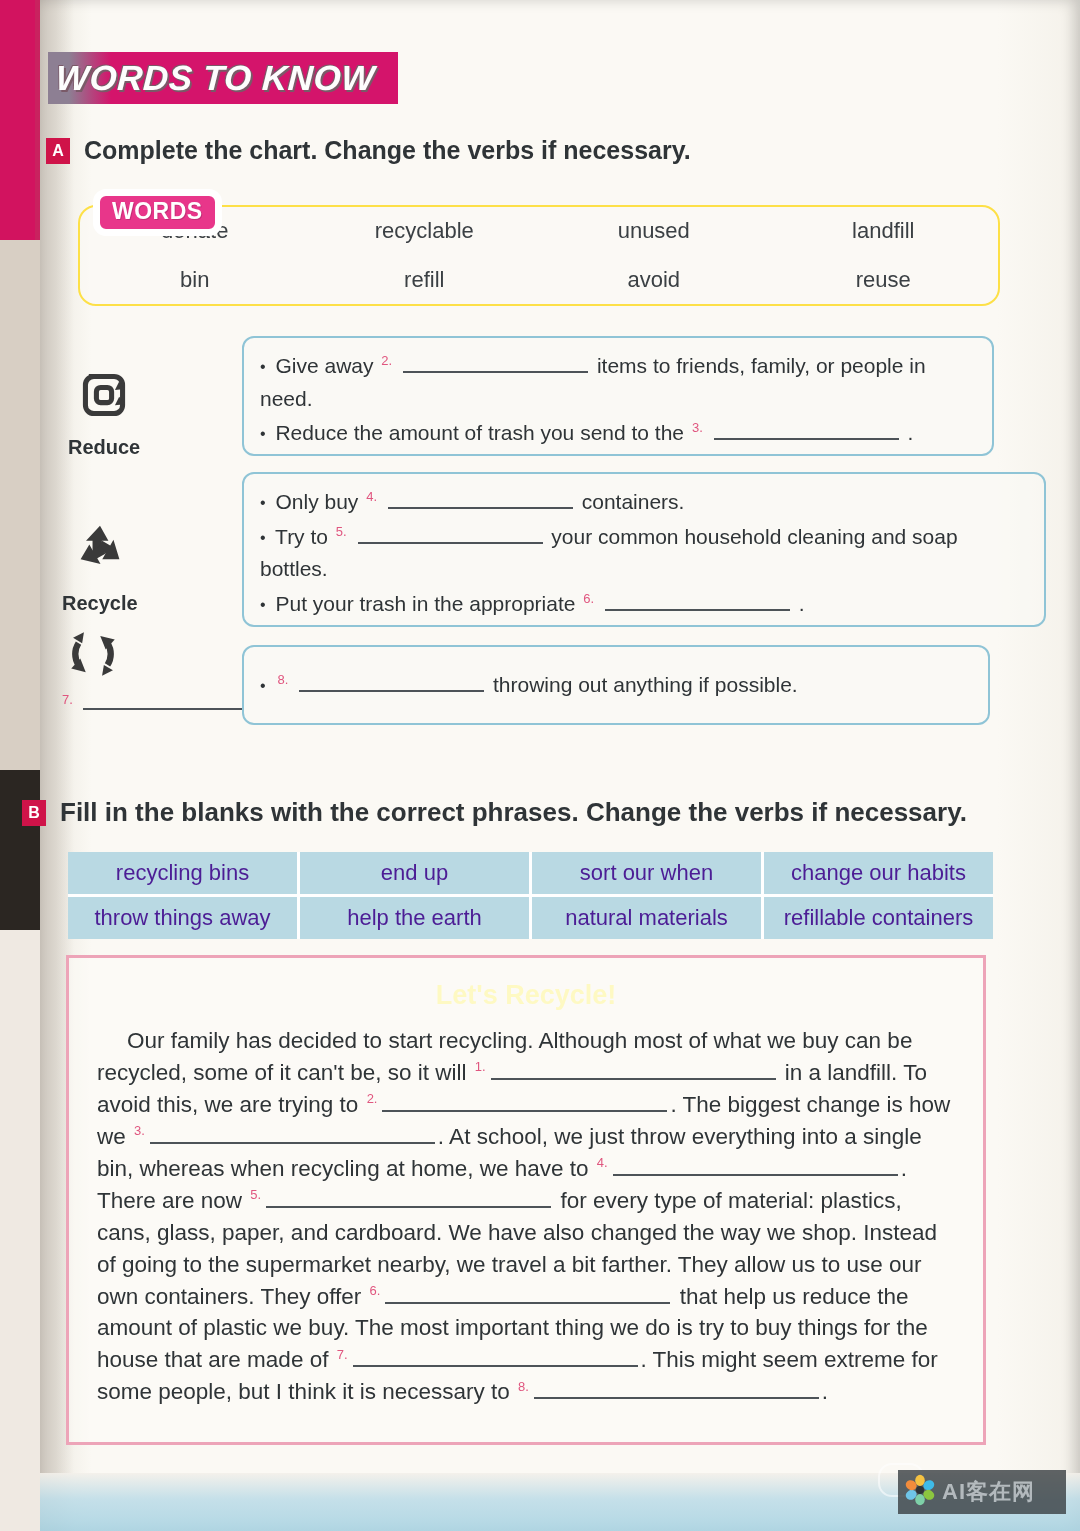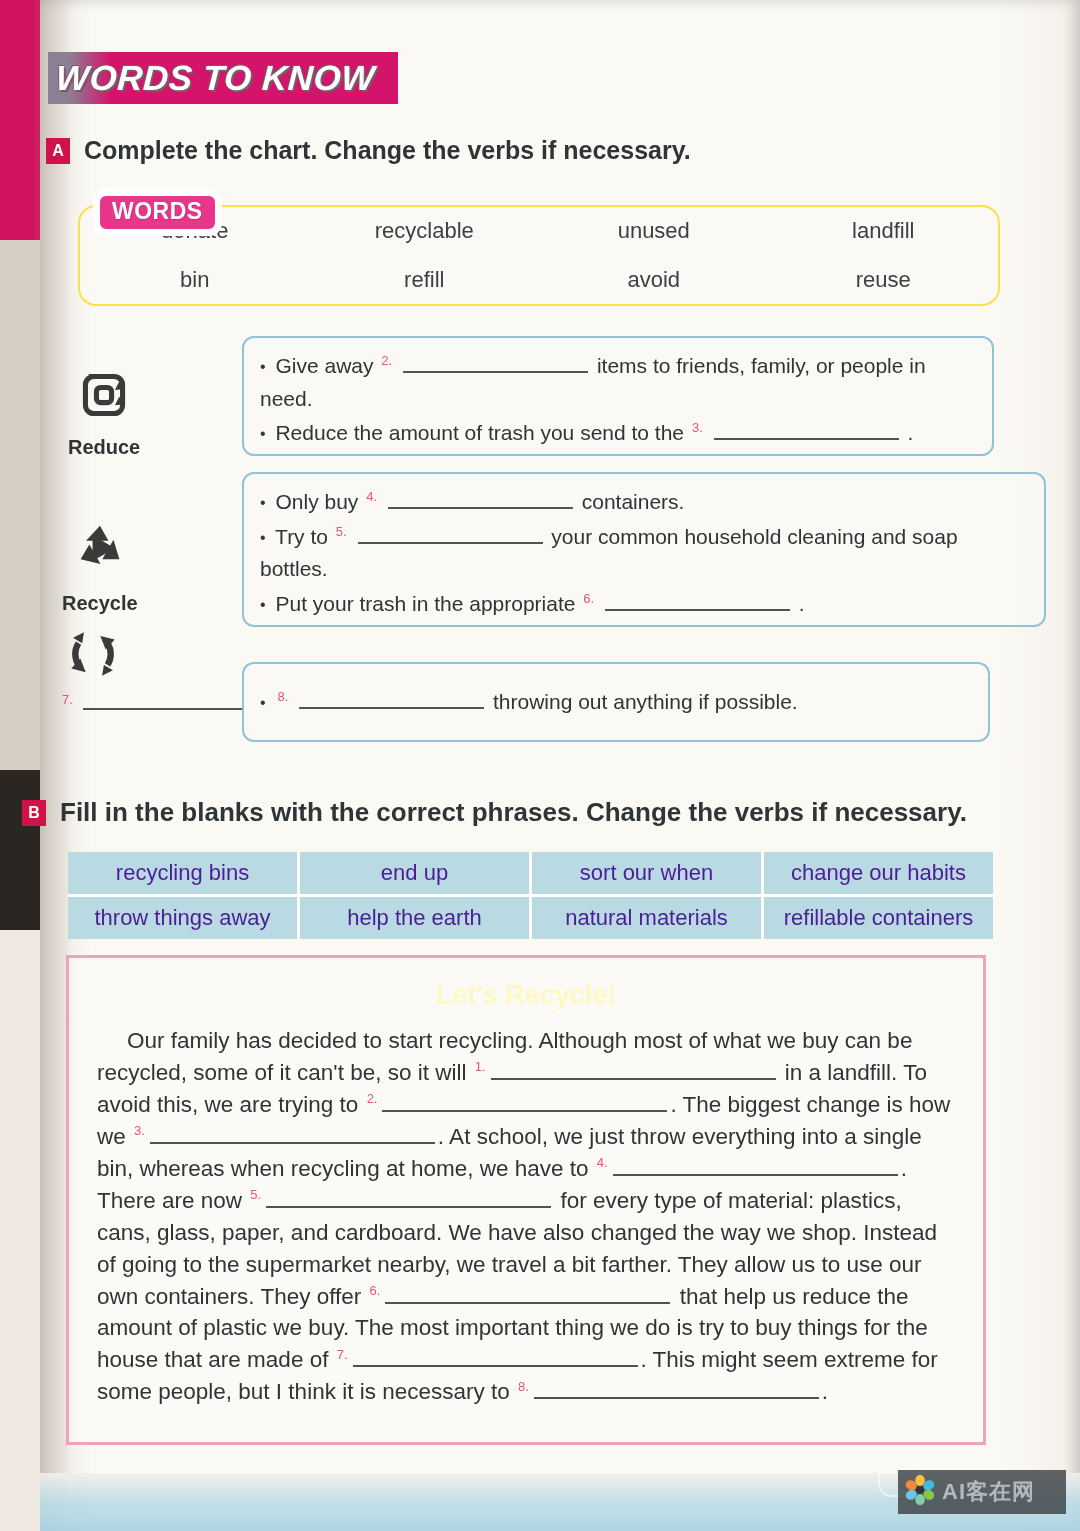--- a/index.html
+++ b/index.html
@@ -81,21 +81,21 @@
   #row3-icon{left:64px;top:625px;}
 
   .ansbox{
     position:absolute;border:2px solid #8fc4d6;border-radius:12px;
     background:rgba(250,250,246,.5);
     font-size:21px;color:#2f3437;line-height:1.55;
     padding:10px 16px;box-sizing:border-box;
   }
   #box1{left:242px;top:336px;width:752px;height:120px;}
   #box2{left:242px;top:472px;width:804px;height:155px;}
-  #box3{left:242px;top:645px;width:748px;height:80px;display:flex;align-items:center;margin-top:17px;}
+  #box3{left:242px;top:645px;width:748px;height:80px;display:flex;align-items:center;}
 
   .li{display:block;margin:2px 0;}
   .bullet{font-size:16px;vertical-align:middle;margin-right:4px;}
   .sup{color:#e0567f;font-size:13px;vertical-align:super;margin:0 2px;}
   .blank{
     display:inline-block;border-bottom:2px solid #4d5358;
     vertical-align:baseline;margin:0 3px;height:19px;
   } .b-md{width:185px;} .b-xl{width:285px;}
 
   .blank7-wrap{position:absolute;left:60px;top:690px;font-size:15px;color:#e0567f;}

